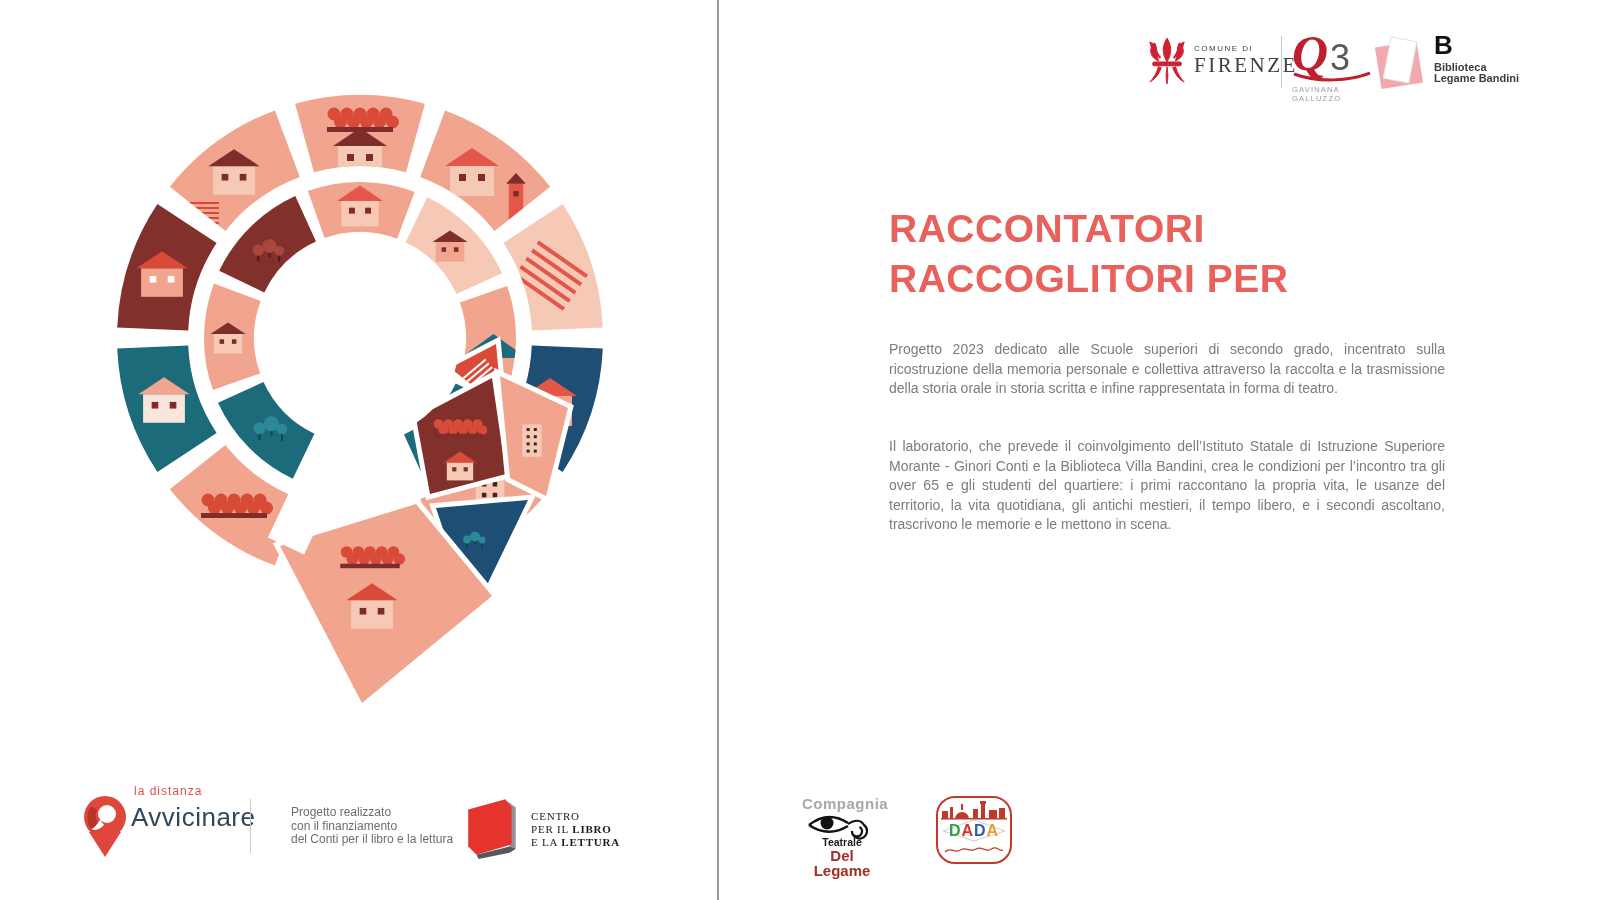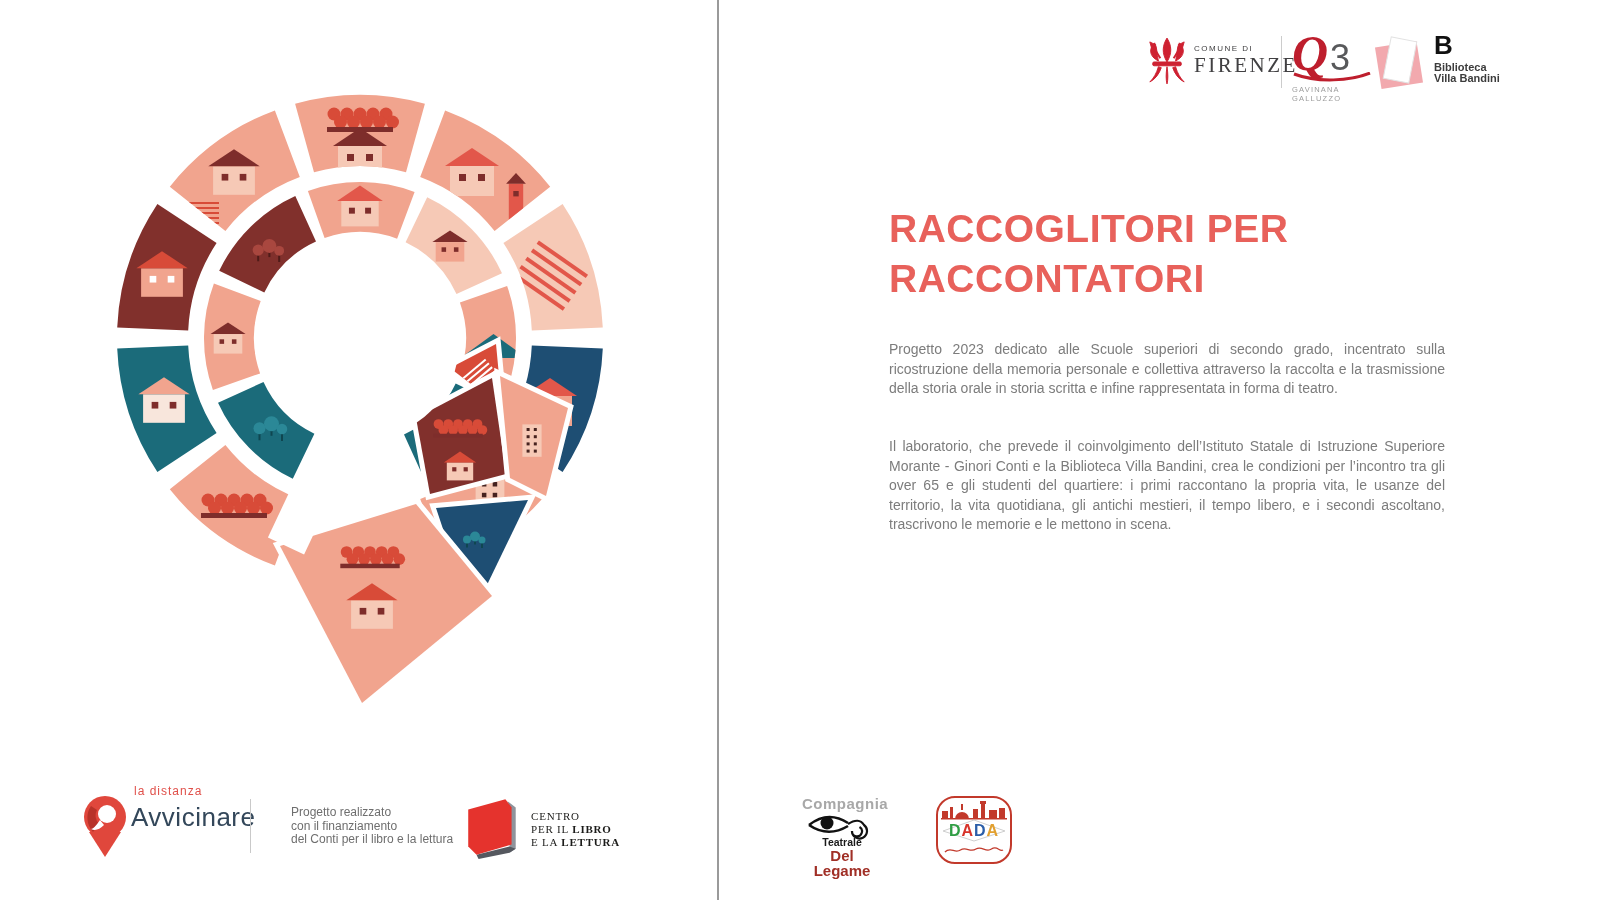--- a/index.html
+++ b/index.html
@@ -385,28 +385,28 @@
 
   <div class="bvb">
     <svg width="58" height="60" viewBox="0 0 58 60">
       <rect x="8" y="12" width="42" height="42" fill="#F2A9AE" transform="rotate(-9 29 33)"></rect>
       <rect x="17" y="7" width="26" height="42" fill="#ffffff" stroke="#e3e3e3" transform="rotate(11 30 28)"></rect>
     </svg>
     <div class="bvb-text">
       <div class="bb">B</div>
       <div class="lines">
         <div>Biblioteca</div>
-        <div>Villa Bandini</div>
+        <div>Legame Bandini</div>
       </div>
     </div>
   </div>
 
   <h1 class="title" style="color: rgb(232, 97, 91);">
+    <span>RACCONTATORI</span>
     <span>RACCOGLITORI PER</span>
-    <span>RACCONTATORI</span>
   </h1>
   <p class="para para1">Progetto 2023 dedicato alle Scuole superiori di secondo grado, incentrato sulla ricostruzione della memoria personale e collettiva attraverso la raccolta e la trasmissione della storia orale in storia scritta e infine rappresentata in forma di teatro.</p>
   <p class="para para2">Il laboratorio, che prevede il coinvolgimento dell’Istituto Statale di Istruzione Superiore Morante - Ginori Conti e la Biblioteca Villa Bandini, crea le condizioni per l’incontro tra gli over 65 e gli studenti del quartiere: i primi raccontano la propria vita, le usanze del territorio, la vita quotidiana, gli antichi mestieri, il tempo libero, e i secondi ascoltano, trascrivono le memorie e le mettono in scena.</p>
 
   <div class="avv-pin">
     <svg width="46" height="62" viewBox="0 0 46 62">
       <circle cx="22" cy="21" r="21" fill="#E0473C"></circle>
       <polygon points="6,36 22,61 38,36" fill="#E0473C"></polygon>
       <path d="M8 10 A21 21 0 0 0 10 36 L16 28 A12 12 0 0 1 14 14Z" fill="#B83329"></path>
       <circle cx="24" cy="18" r="9" fill="#ffffff"></circle>

